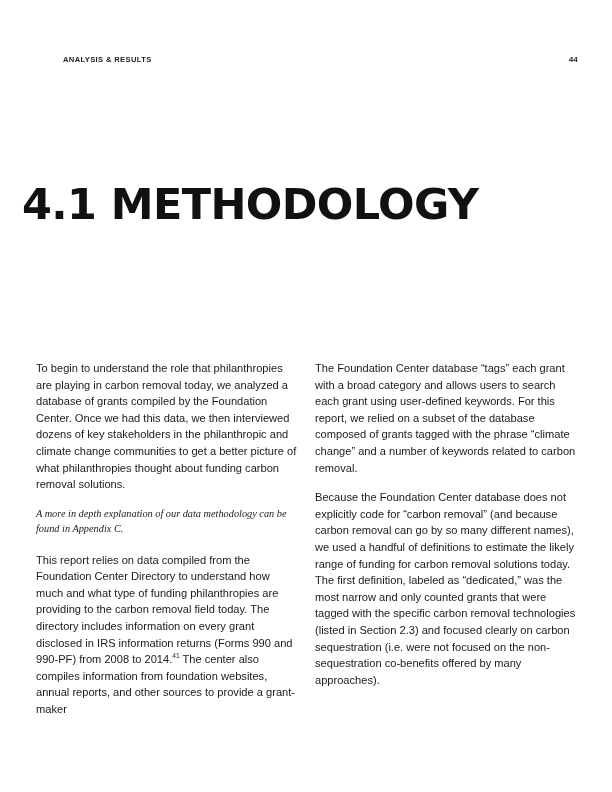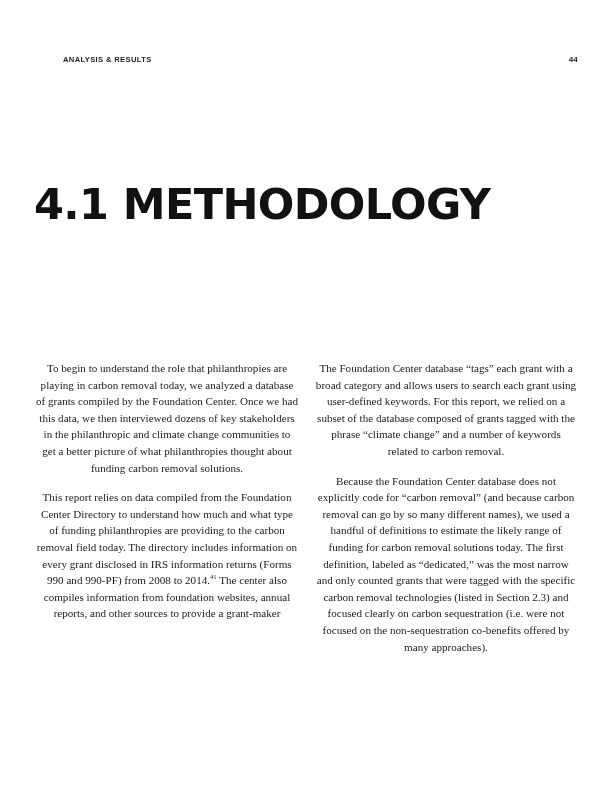--- a/index.html
+++ b/index.html
@@ -48,21 +48,21 @@
     font-family: "Liberation Sans", sans-serif;
     font-weight: bold;
     font-size: 8px;
     letter-spacing: 0.2px;
     color: #231f20;
   }
 
   
   .chapter-title {
     position: absolute;
-    left: 34px;
+    left: 22px;
     top: 150px;
     font-family: "DejaVu Sans", sans-serif;
     font-weight: bold;
     font-size: 43px;
     line-height: 50px;
     letter-spacing: -0.6px;
     color: #111111;
     white-space: nowrap;
   }
 
@@ -76,24 +76,24 @@
     display: flex;
     gap: 17px;
   }
   .column {
     width: 262px;
     flex: 0 0 262px;
   }
 
   p.body-text {
     margin: 0 0 13px 0;
-    font-family: Liberation Serif, serif;
+    font-family: Liberation Sans, sans-serif;
     font-size: 11.1px;
     line-height: 16.6px;
-    text-align: center;
+    text-align: left;
     color: #1a1a1a;
     hyphens: none;
   }
   p.body-text:last-child {
     margin-bottom: 0;
   }
 
   .section-heading {
     margin: 19px 0 16px 0;
     font-family: "Liberation Sans", sans-serif;
@@ -131,20 +131,21 @@
   </div>
 
   <h1 class="chapter-title">4.1 METHODOLOGY</h1>
 
   <div class="columns">
 
     <div class="column">
       <p class="body-text">To begin to understand the role that philanthropies are playing in carbon removal today, we analyzed a database of grants compiled by the Foundation Center. Once we had this data, we then interviewed dozens of key stakeholders in the philanthropic and climate change communities to get a better picture of what philanthropies thought about funding carbon removal solutions.</p>
 
 
+      <p class="note-italic">A more in depth explanation of our data methodology can be found in Appendix C.</p>
 
       <p class="body-text"><span>This report relies on data compiled from the Foundation Center Directory to understand how much and what type of funding philanthropies are providing to the carbon removal field today. The directory includes information on every grant disclosed in IRS information returns (Forms 990 and 990-PF) from 2008 to 2014.</span><sup class="footnote-ref">41</sup><span> The center also compiles information from foundation websites, annual reports, and other sources to provide a grant-maker</span></p>
     </div>
 
     <div class="column">
 
       <p class="body-text">The Foundation Center database “tags” each grant with a broad category and allows users to search each grant using user-defined keywords. For this report, we relied on a subset of the database composed of grants tagged with the phrase “climate change” and a number of keywords related to carbon removal.</p>
 
       <p class="body-text">Because the Foundation Center database does not explicitly code for “carbon removal” (and because carbon removal can go by so many different names), we used a handful of definitions to estimate the likely range of funding for carbon removal solutions today. The first definition, labeled as “dedicated,” was the most narrow and only counted grants that were tagged with the specific carbon removal technologies (listed in Section 2.3) and focused clearly on carbon sequestration (i.e. were not focused on the non-sequestration co-benefits offered by many approaches).</p>
     </div>

